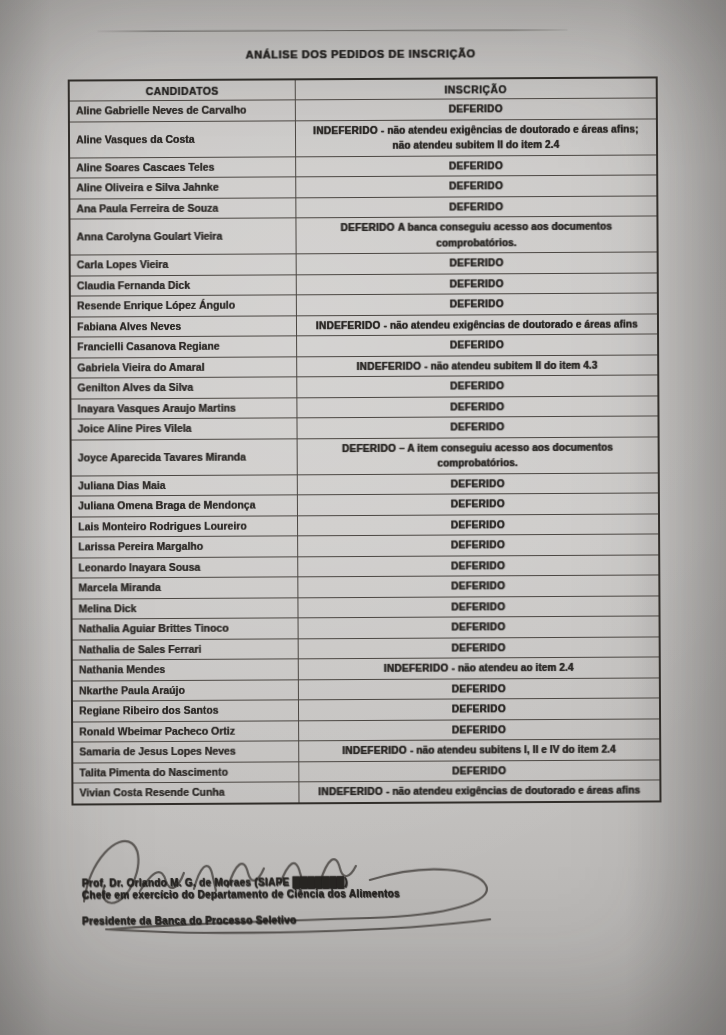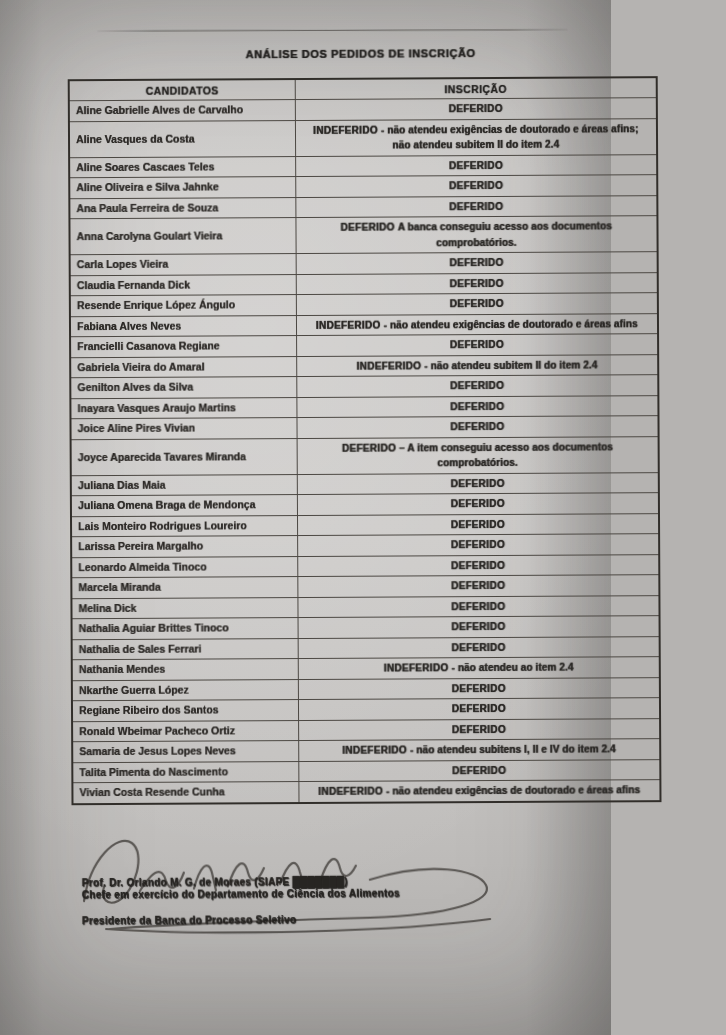--- a/index.html
+++ b/index.html
@@ -2,21 +2,21 @@
 <html><head>
 <meta charset="utf-8">
 <style>
   html,body{margin:0;padding:0;}
   body{
     width:726px;height:1035px;overflow:hidden;
     font-family:"Liberation Sans", sans-serif;
     background:#b5b3b1;
   }
   .photo{
-    position:relative;width:611px;height:1035px;
+    position:relative;width:726px;height:1035px;
     background:
       radial-gradient(120% 90% at 42% 32%, rgba(255,255,255,0.20), rgba(255,255,255,0) 62%),
       linear-gradient(90deg, rgba(0,0,0,0.10), rgba(0,0,0,0) 7%, rgba(0,0,0,0) 86%, rgba(0,0,0,0.14)),
       linear-gradient(180deg, #bcbab8 0%, #c9c7c5 16%, #cbc9c7 52%, #c1bfbd 78%, #b0aeac 100%);
     box-shadow: inset 0 0 140px rgba(40,38,35,0.35);
   }
   .sheet{
     position:absolute;inset:0;
     transform:rotate(-0.3deg);
     filter: blur(0.22px) contrast(0.97) saturate(0.9);
@@ -94,21 +94,21 @@
         <col class="c-status">
       </colgroup>
       <thead>
         <tr>
           <th>CANDIDATOS</th>
           <th>INSCRIÇÃO</th>
         </tr>
       </thead>
       <tbody>
       <tr>
-        <td class="name-cell">Aline Gabrielle Alves de Carvalho</td>
+        <td class="name-cell">Aline Gabrielle Neves de Carvalho</td>
         <td class="status-cell">
           <span>DEFERIDO</span>
           <span class="note"></span>
         </td>
       </tr>
 
       <tr>
         <td class="name-cell">Aline Vasques da Costa</td>
         <td class="status-cell">
           <span>INDEFERIDO</span>
@@ -185,42 +185,42 @@
         <td class="status-cell">
           <span>DEFERIDO</span>
           <span class="note"></span>
         </td>
       </tr>
 
       <tr>
         <td class="name-cell">Gabriela Vieira do Amaral</td>
         <td class="status-cell">
           <span>INDEFERIDO</span>
-          <span class="note"> - não atendeu subitem II do item 2.4</span>
+          <span class="note"> - não atendeu subitem II do item 4.3</span>
         </td>
       </tr>
 
       <tr>
         <td class="name-cell">Genilton Alves da Silva</td>
         <td class="status-cell">
           <span>DEFERIDO</span>
           <span class="note"></span>
         </td>
       </tr>
 
       <tr>
         <td class="name-cell">Inayara Vasques Araujo Martins</td>
         <td class="status-cell">
           <span>DEFERIDO</span>
           <span class="note"></span>
         </td>
       </tr>
 
       <tr>
-        <td class="name-cell">Joice Aline Pires Vivian</td>
+        <td class="name-cell">Joice Aline Pires Vilela</td>
         <td class="status-cell">
           <span>DEFERIDO</span>
           <span class="note"></span>
         </td>
       </tr>
 
       <tr>
         <td class="name-cell">Joyce Aparecida Tavares Miranda</td>
         <td class="status-cell">
           <span>DEFERIDO</span>
@@ -254,21 +254,21 @@
 
       <tr>
         <td class="name-cell">Larissa Pereira Margalho</td>
         <td class="status-cell">
           <span>DEFERIDO</span>
           <span class="note"></span>
         </td>
       </tr>
 
       <tr>
-        <td class="name-cell">Leonardo Almeida Tinoco</td>
+        <td class="name-cell">Leonardo Inayara Sousa</td>
         <td class="status-cell">
           <span>DEFERIDO</span>
           <span class="note"></span>
         </td>
       </tr>
 
       <tr>
         <td class="name-cell">Marcela Miranda</td>
         <td class="status-cell">
           <span>DEFERIDO</span>
@@ -302,21 +302,21 @@
 
       <tr>
         <td class="name-cell">Nathania Mendes</td>
         <td class="status-cell">
           <span>INDEFERIDO</span>
           <span class="note"> - não atendeu ao item 2.4</span>
         </td>
       </tr>
 
       <tr>
-        <td class="name-cell">Nkarthe Guerra López</td>
+        <td class="name-cell">Nkarthe Paula Araújo</td>
         <td class="status-cell">
           <span>DEFERIDO</span>
           <span class="note"></span>
         </td>
       </tr>
 
       <tr>
         <td class="name-cell">Regiane Ribeiro dos Santos</td>
         <td class="status-cell">
           <span>DEFERIDO</span>

